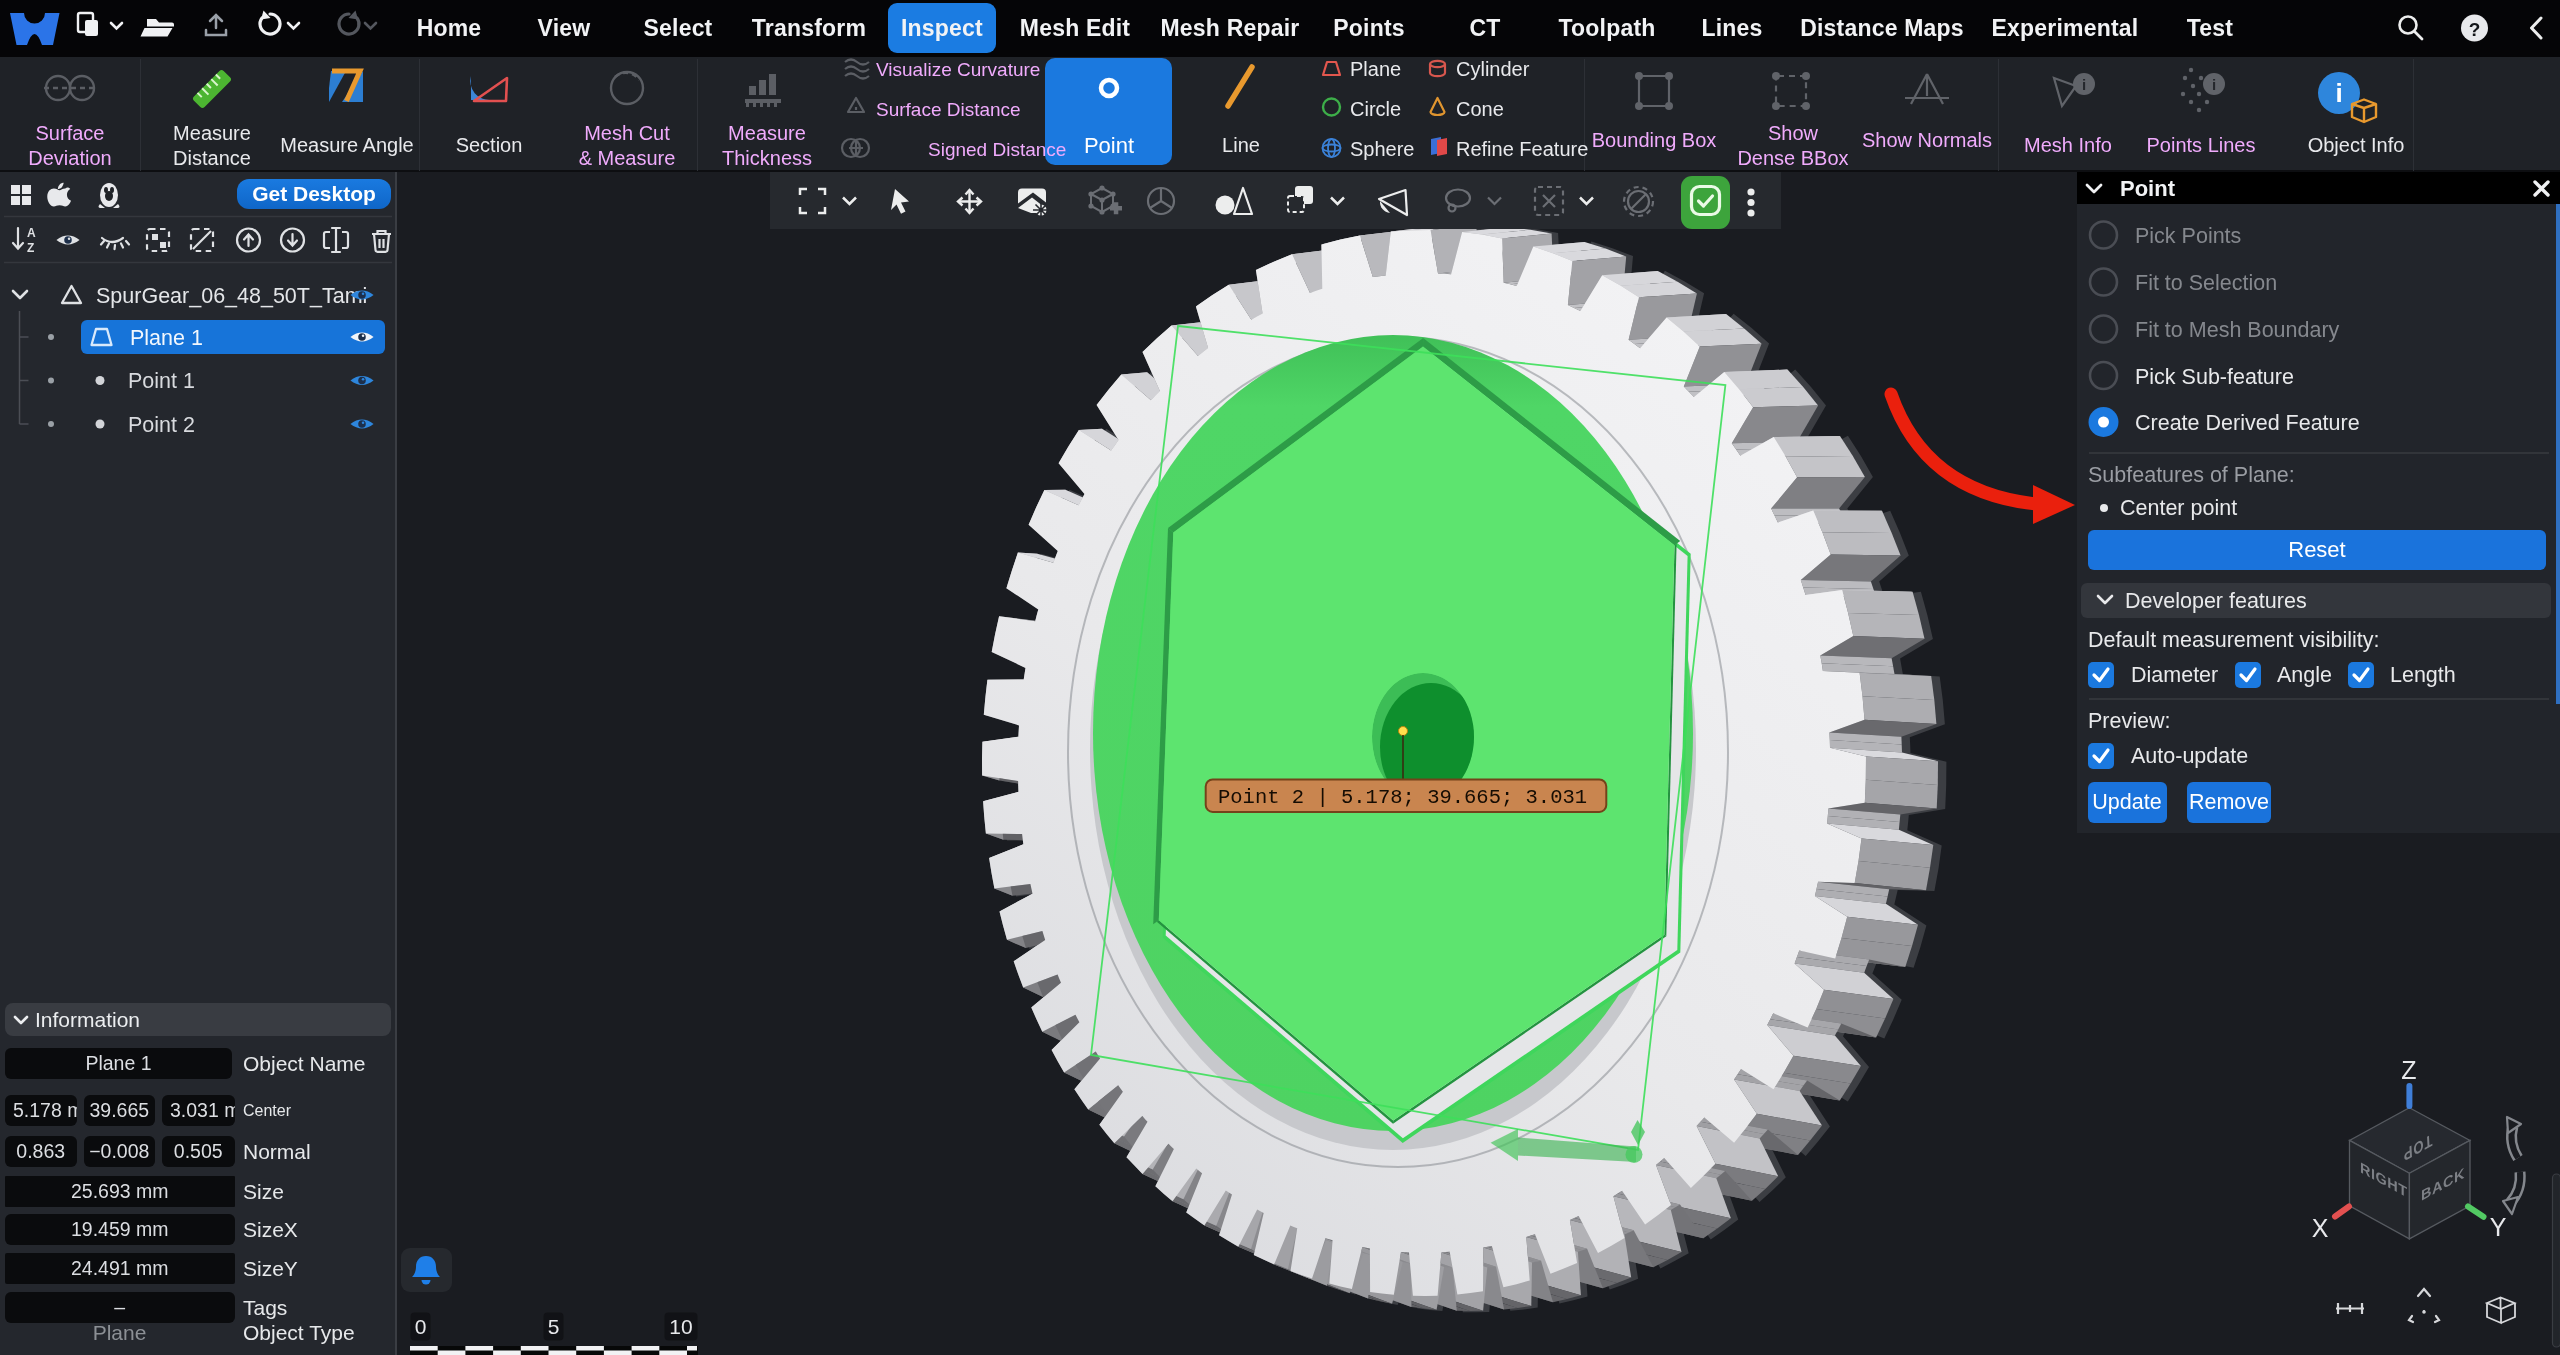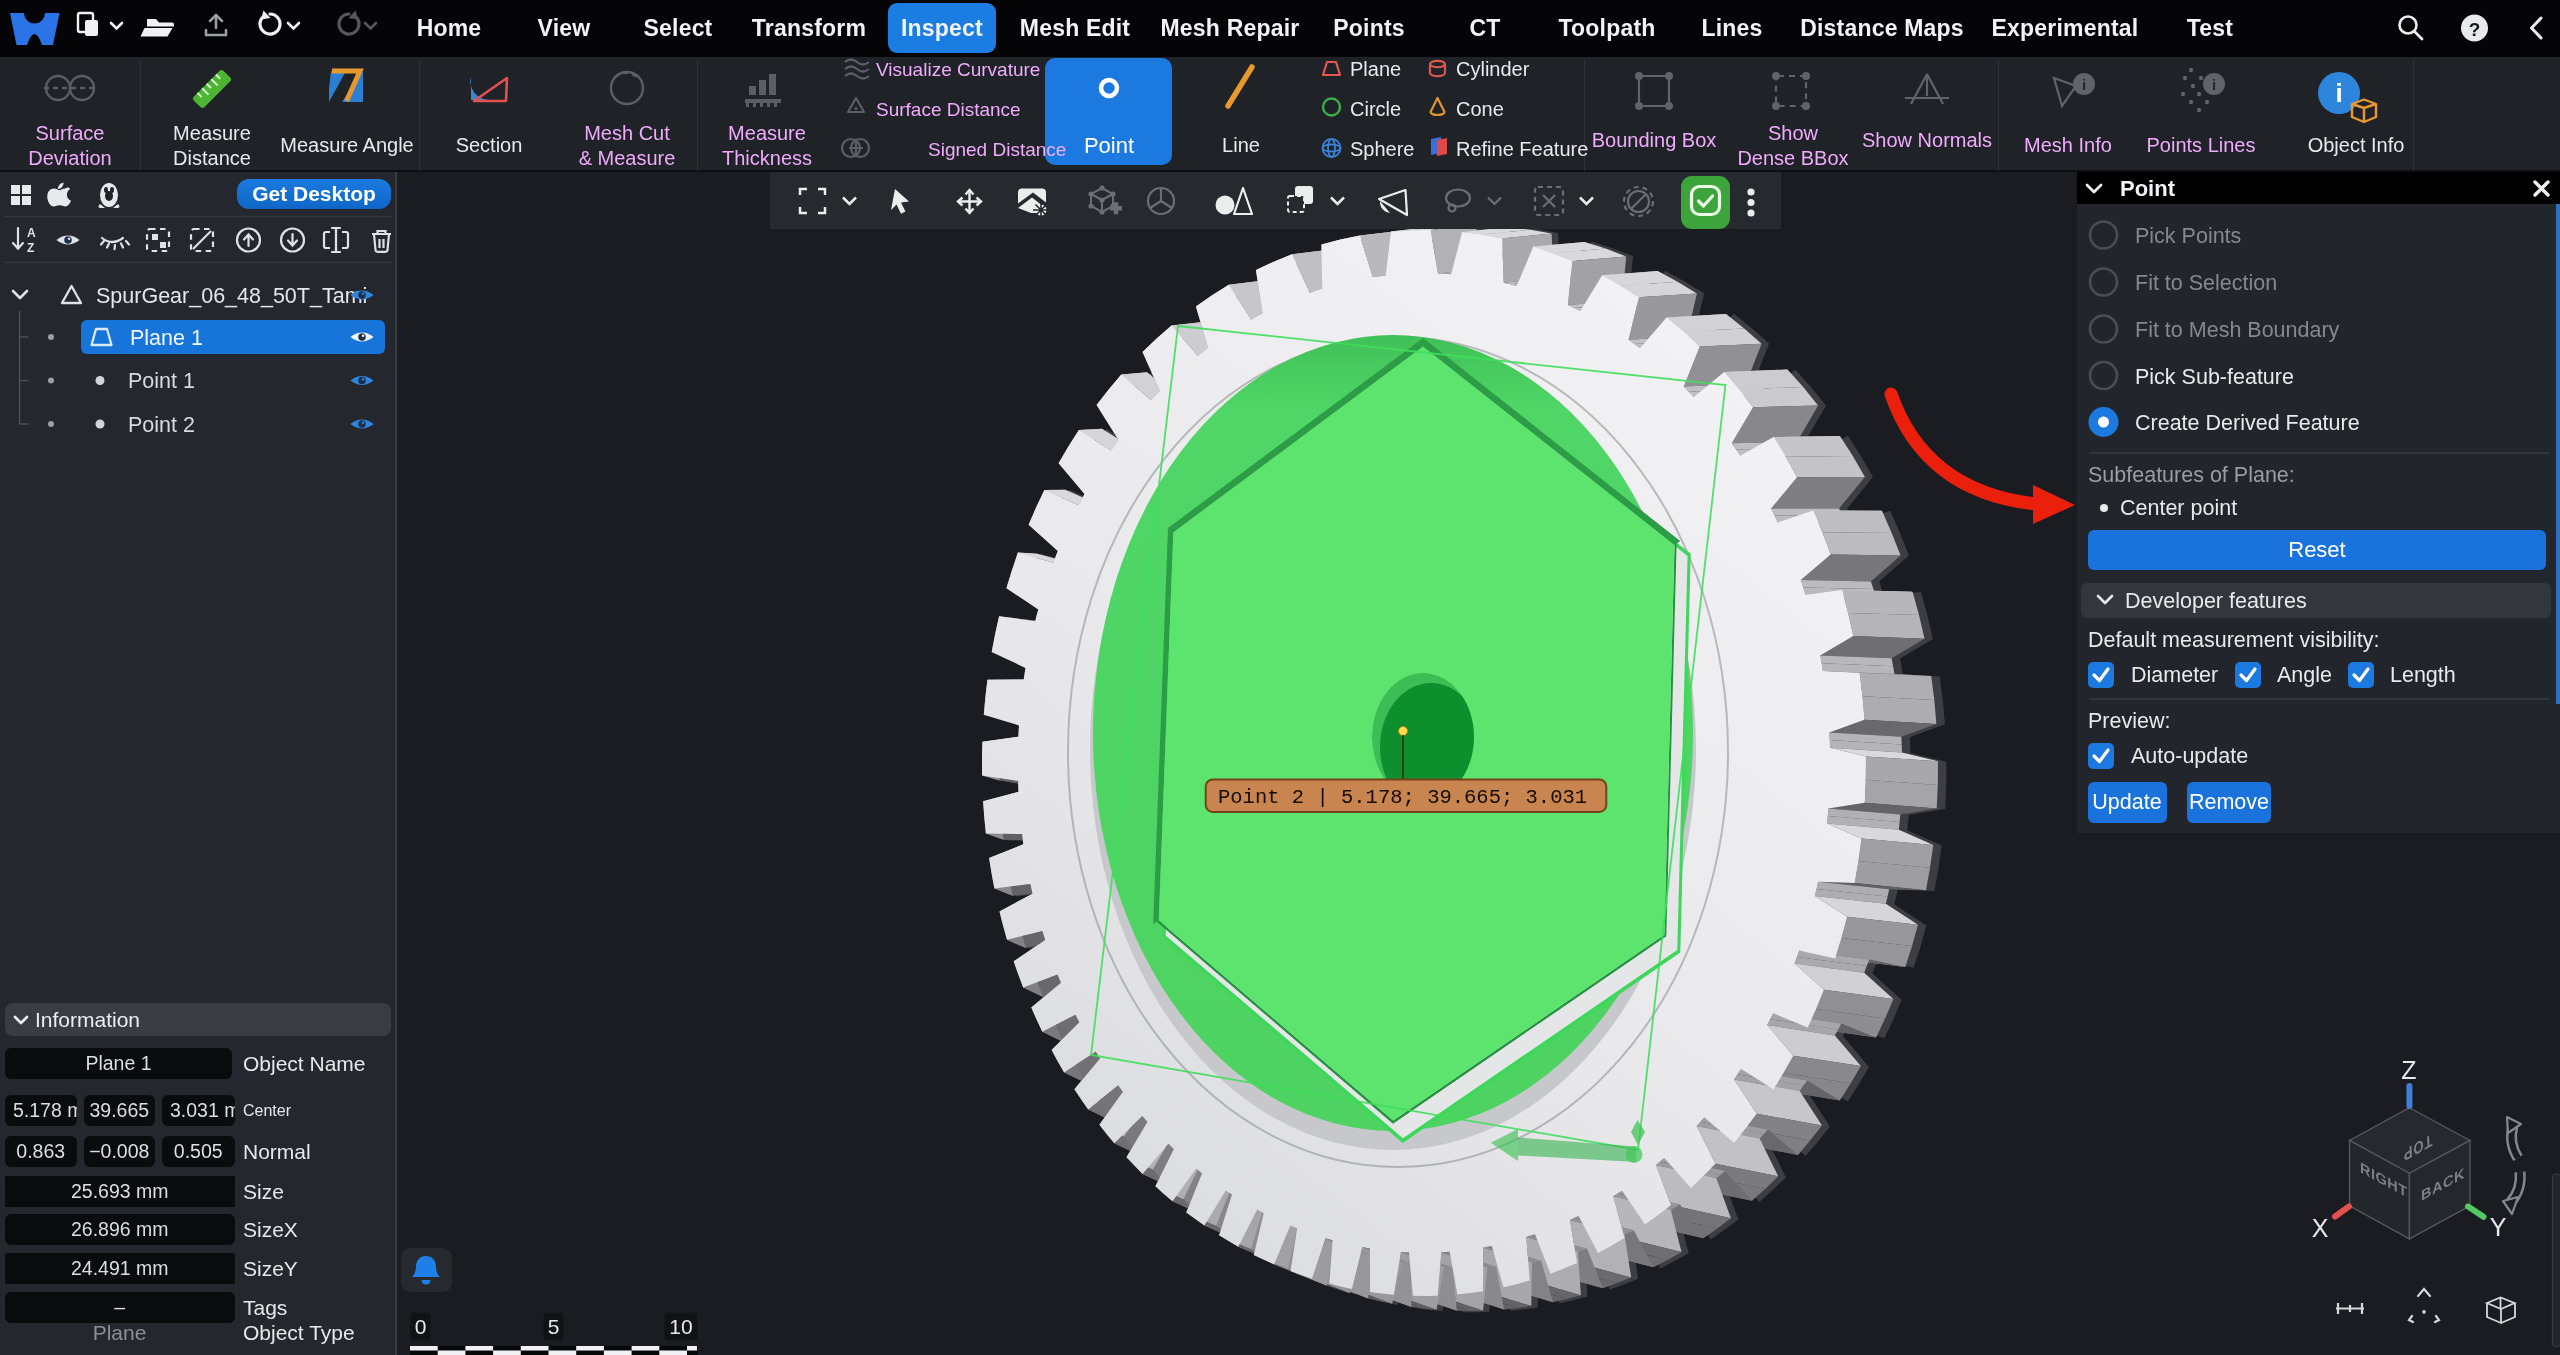--- a/index.html
+++ b/index.html
@@ -580,21 +580,21 @@
     <div class="abs" style="left:5px;top:1095px;width:71.5px;height:31px;background:#0a0b0d;border-radius:6px;color:#dcdee2;font-size:19.5px;line-height:31px;text-align:left;padding-left:8px;overflow:hidden;white-space:nowrap">5.178 mm</div>
     <div class="abs" style="left:83.5px;top:1095px;width:71.5px;height:31px;background:#0a0b0d;border-radius:6px;color:#dcdee2;font-size:19.5px;line-height:31px;text-align:left;padding-left:6px;overflow:hidden;white-space:nowrap">39.665 mm</div>
     <div class="abs" style="left:162px;top:1095px;width:72.5px;height:31px;background:#0a0b0d;border-radius:6px;color:#dcdee2;font-size:19.5px;line-height:31px;text-align:left;padding-left:8px;overflow:hidden;white-space:nowrap">3.031 mm</div>
     <div class="abs" style="left:243px;top:1095px;height:31px;line-height:31px;color:#e6e8ea;font-size:16px;white-space:nowrap">Center</div>
     <div class="abs" style="left:5px;top:1135.5px;width:71.5px;height:31px;background:#0a0b0d;border-radius:6px;color:#dcdee2;font-size:19.5px;line-height:31px;text-align:center;overflow:hidden;white-space:nowrap">0.863</div>
     <div class="abs" style="left:83.5px;top:1135.5px;width:71.5px;height:31px;background:#0a0b0d;border-radius:6px;color:#dcdee2;font-size:19.5px;line-height:31px;text-align:center;overflow:hidden;white-space:nowrap">−0.008</div>
     <div class="abs" style="left:162px;top:1135.5px;width:72.5px;height:31px;background:#0a0b0d;border-radius:6px;color:#dcdee2;font-size:19.5px;line-height:31px;text-align:center;overflow:hidden;white-space:nowrap">0.505</div>
     <div class="abs" style="left:243px;top:1135.5px;height:31px;line-height:31px;color:#e6e8ea;font-size:21px;white-space:nowrap">Normal</div>
     <div class="abs" style="left:5px;top:1176px;width:229.5px;height:31px;background:#0a0b0d;border-radius:1px;color:#dcdee2;font-size:19.5px;line-height:31px;text-align:center;overflow:hidden;white-space:nowrap">25.693 mm</div>
     <div class="abs" style="left:243px;top:1176px;height:31px;line-height:31px;color:#e6e8ea;font-size:21px;white-space:nowrap">Size</div>
-    <div class="abs" style="left:5px;top:1213.6px;width:229.5px;height:31px;background:#0a0b0d;border-radius:6px;color:#dcdee2;font-size:19.5px;line-height:31px;text-align:center;overflow:hidden;white-space:nowrap">26.896 mm</div>
+    <div class="abs" style="left:5px;top:1213.6px;width:229.5px;height:31px;background:#0a0b0d;border-radius:6px;color:#dcdee2;font-size:19.5px;line-height:31px;text-align:center;overflow:hidden;white-space:nowrap">19.459 mm</div>
     <div class="abs" style="left:243px;top:1213.6px;height:31px;line-height:31px;color:#e6e8ea;font-size:21px;white-space:nowrap">SizeX</div>
     <div class="abs" style="left:5px;top:1252.6px;width:229.5px;height:31px;background:#0a0b0d;border-radius:2px;color:#dcdee2;font-size:19.5px;line-height:31px;text-align:center;overflow:hidden;white-space:nowrap">24.491 mm</div>
     <div class="abs" style="left:243px;top:1252.6px;height:31px;line-height:31px;color:#e6e8ea;font-size:21px;white-space:nowrap">SizeY</div>
     <div class="abs" style="left:5px;top:1291.7px;width:229.5px;height:31px;background:#0a0b0d;border-radius:6px;color:#dcdee2;font-size:19.5px;line-height:31px;text-align:center;overflow:hidden;white-space:nowrap">–</div>
     <div class="abs" style="left:243px;top:1291.7px;height:31px;line-height:31px;color:#e6e8ea;font-size:21px;white-space:nowrap">Tags</div>
     <div class="abs" style="left:5px;top:1317px;width:229px;height:31px;color:#8c9095;font-size:21px;line-height:31px;text-align:center">Plane</div>
     <div class="abs" style="left:243px;top:1317px;height:31px;line-height:31px;color:#e6e8ea;font-size:21px;white-space:nowrap">Object Type</div>
 <div class="abs" style="left:0;top:0;width:2560px;height:72px;background:#050507">
       <div class="abs" style="left:888px;top:3px;width:108px;height:50px;background:#1b7ce2;border-radius:9px"></div>
       <div class="menu" style="left:449px">Home</div>

